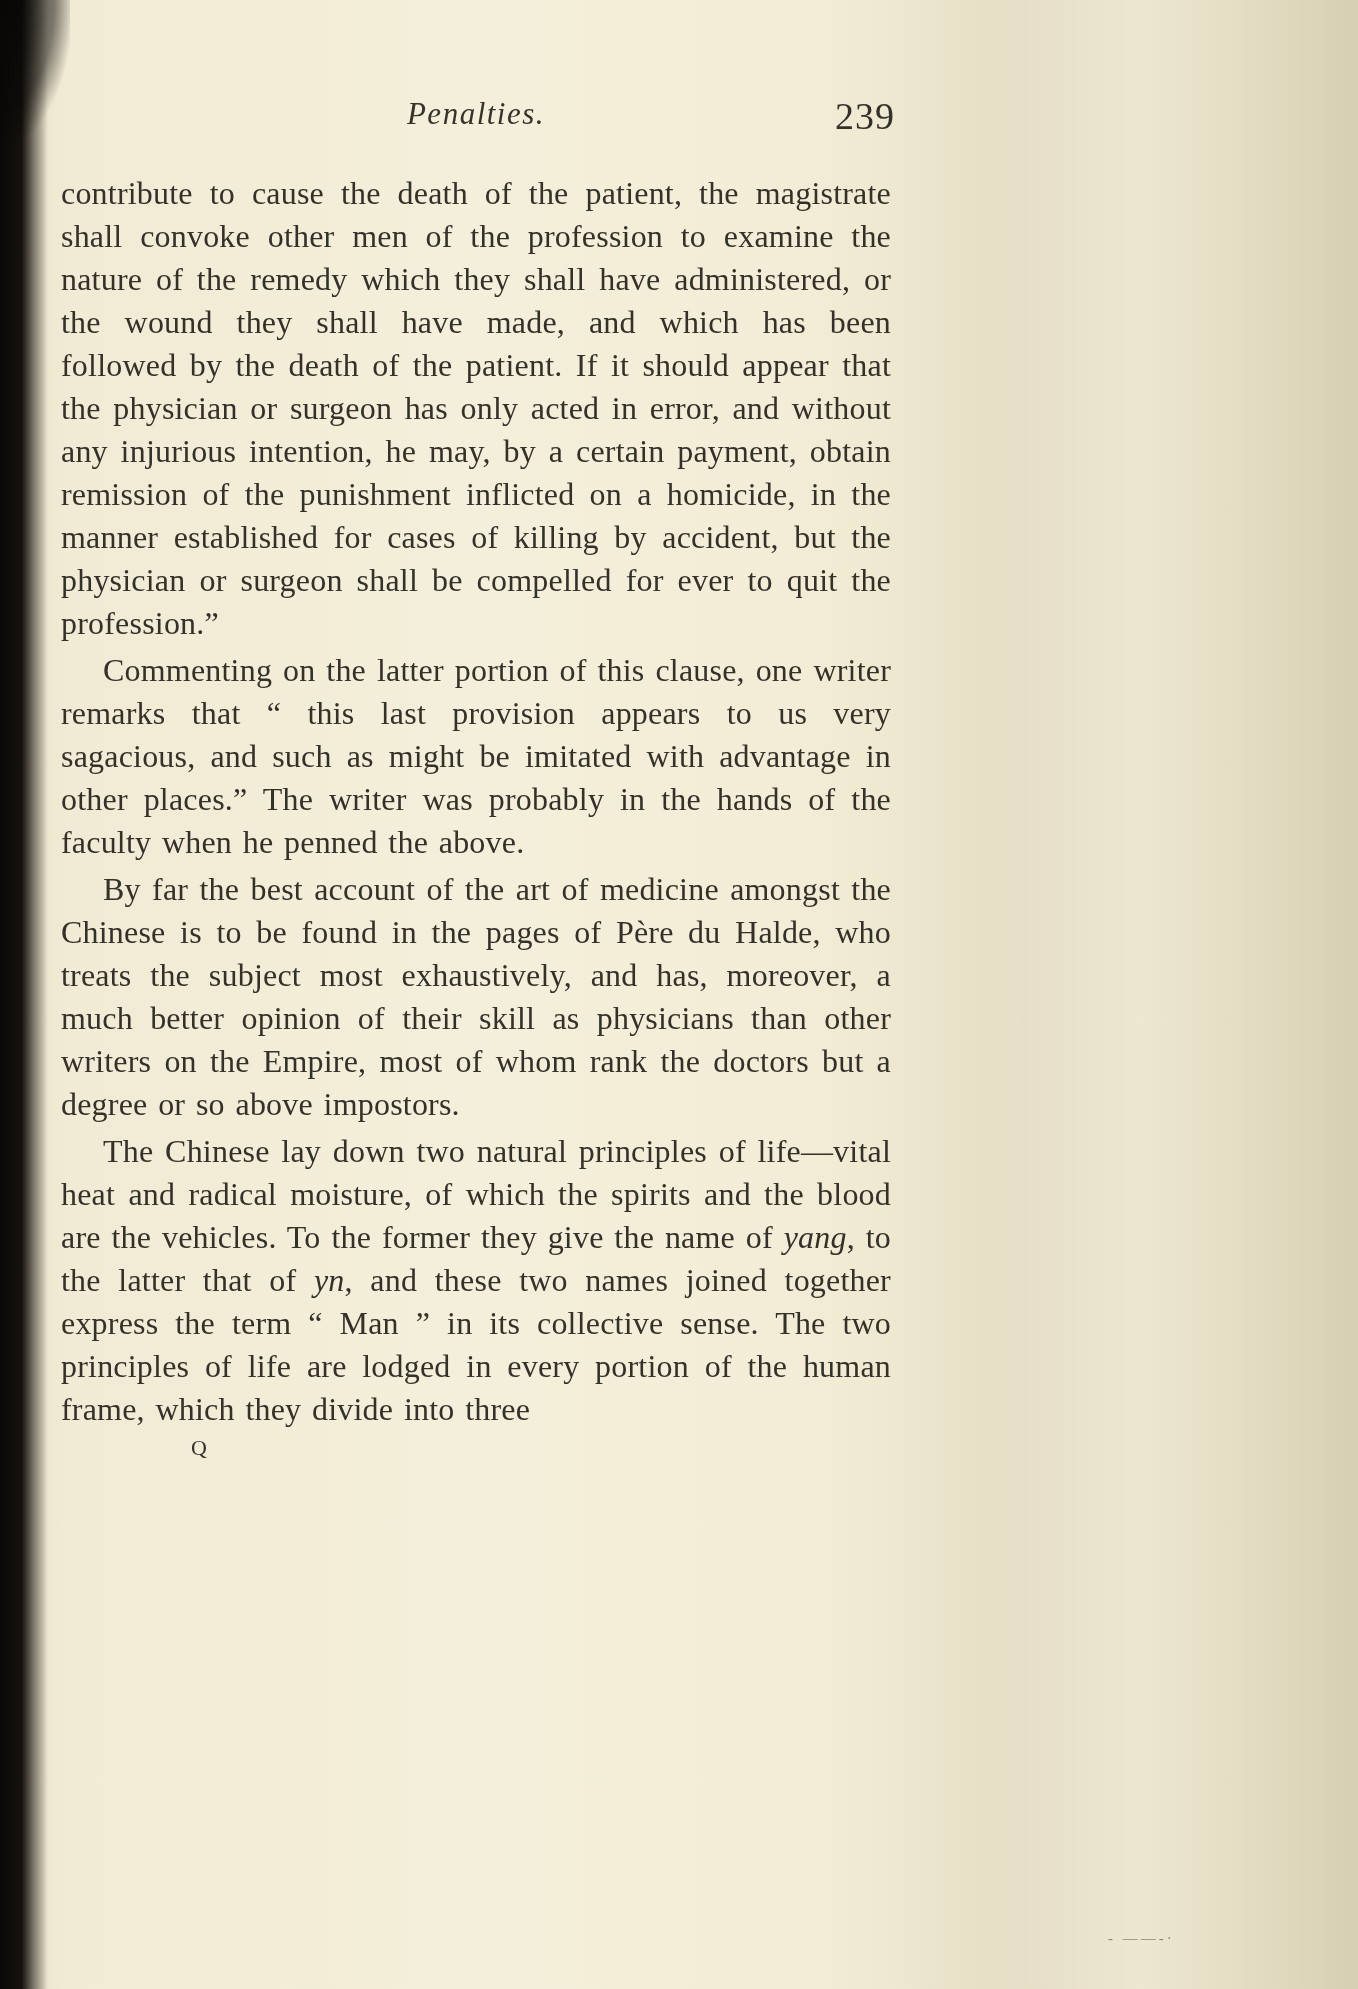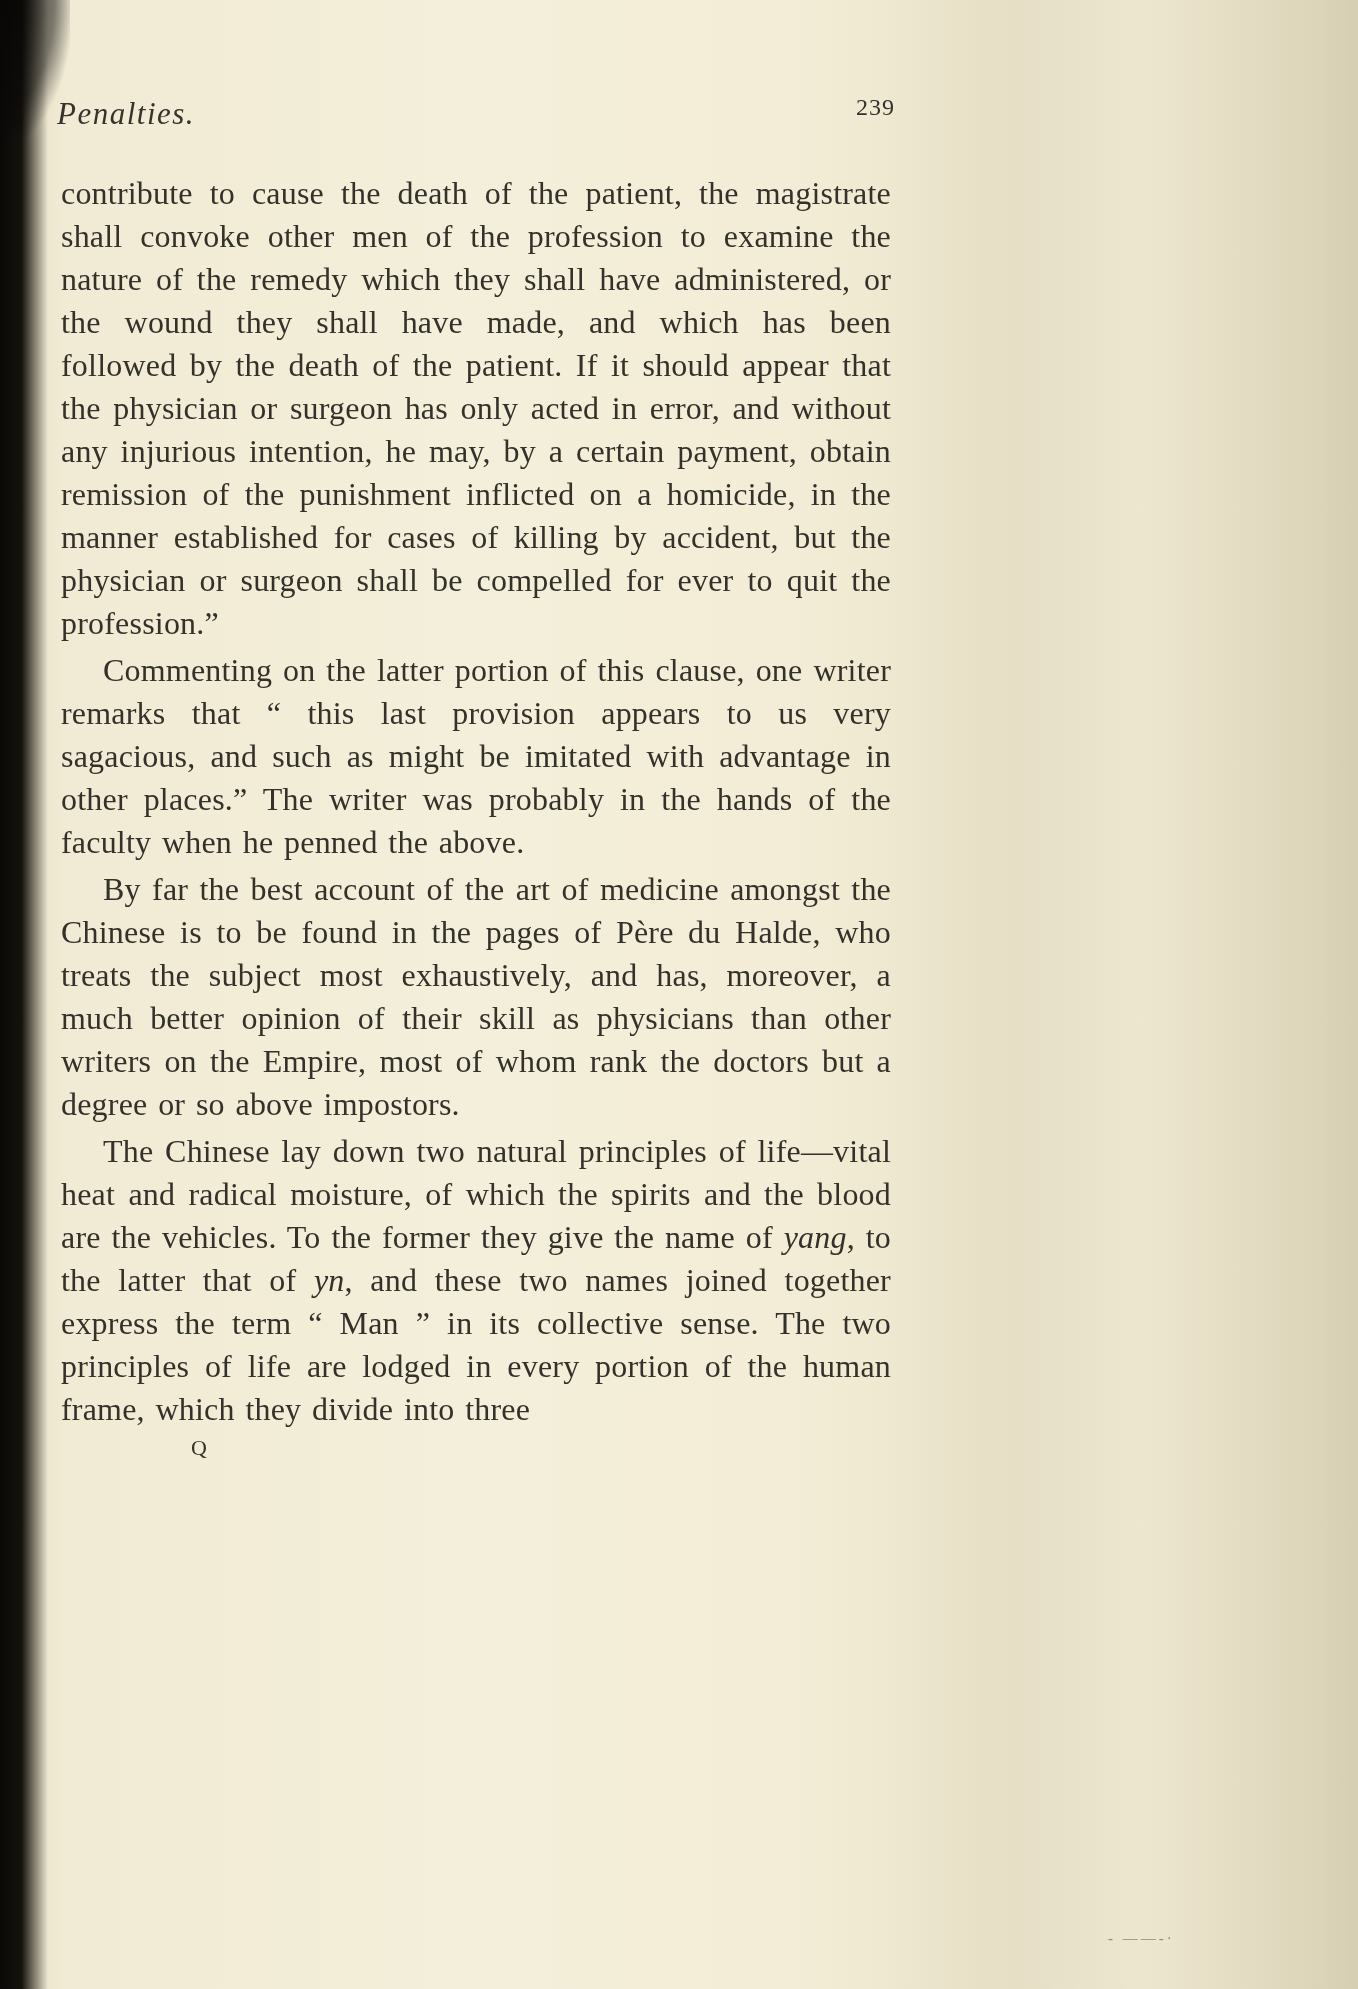--- a/index.html
+++ b/index.html
@@ -53,31 +53,31 @@
     width: 838px;
   }
 
   .header-row {
     position: relative;
     height: 72px;
   }
   .running-title {
     position: absolute;
     left: 0; right: 0;
-    text-align: left;
+    text-align: center;
     font-style: italic;
     font-size: 31px;
     letter-spacing: 1.5px;
     color: #36332c;
   }
   .page-number {
     position: absolute;
     right: 0;
     top: -2px;
-    font-size: 24px;
+    font-size: 38px;
     letter-spacing: 1px;
   }
 
   p.body-par {
     margin: 4px;
     text-align: justify;
     font-size: 32px;
     line-height: 43px;
     word-spacing: 2.5px;
     letter-spacing: 0.2px;

